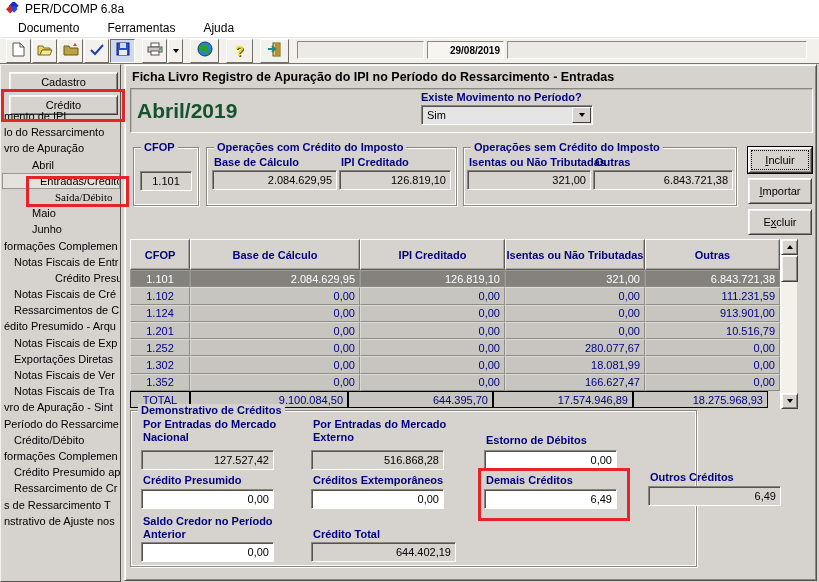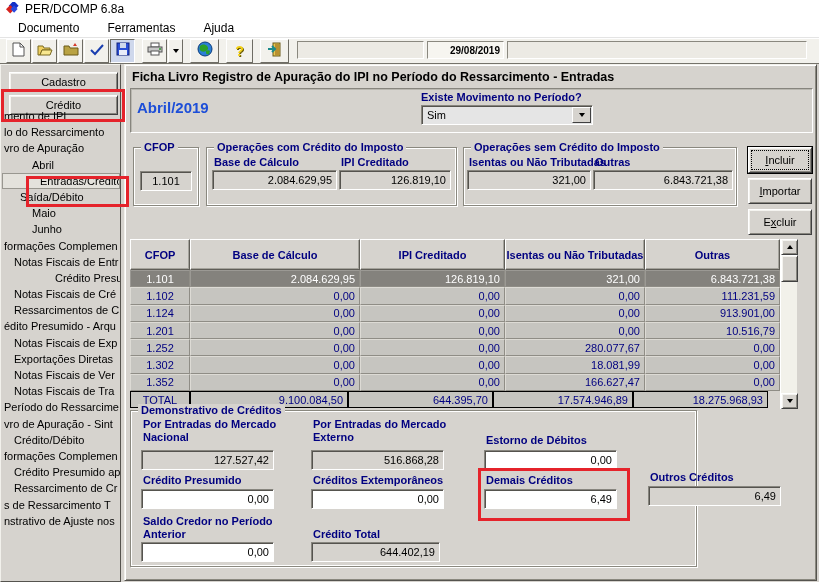--- a/index.html
+++ b/index.html
@@ -84,21 +84,21 @@
   .sbtn{position:absolute;left:0;width:17px;height:16px;background:#d6d3ce;border:1px solid;
         border-color:#ffffff #404040 #404040 #ffffff;box-shadow:inset 1px 1px 0 #f4f3ef,inset -1px -1px 0 #87857e;
         display:flex;align-items:center;justify-content:center;box-sizing:border-box;}
   .sthumb{position:absolute;left:0;top:16px;width:17px;height:27px;background:#d6d3ce;border:1px solid;
           border-color:#ffffff #404040 #404040 #ffffff;box-shadow:inset 1px 1px 0 #f4f3ef,inset -1px -1px 0 #87857e;
           box-sizing:border-box;}
 
   .redbox{position:absolute;border:3px solid #e5232b;pointer-events:none;z-index:50;}
 
   .ptitle{font-size:12.5px;font-weight:bold;color:#000;}
-  .period{font-size:15px;font-weight:bold;color:#1d4ed8;}
+  .period{font-size:21px;font-weight:bold;color:#14532d;}
   u{text-decoration:underline;}
 </style>
 </head>
 <body>
 
 <div class="screen">
 
   <div class="abs titlebar">
     <span style="margin-left:6px;display:inline-block;width:14px;height:14px;">
       <svg width="14" height="14" viewBox="0 0 14 14">
@@ -205,35 +205,35 @@
 
   <div class="abs sidebar">
     <div class="btn sbbtn" style="top:7px;">Cadastro</div>
     <div class="btn sbbtn" style="top:30px;">Crédito</div>
     <div class="tree">
         <div class="titem" style="padding-left: 2px;">mento de IPI</div>
         <div class="titem" style="padding-left: 2px;">lo do Ressarcimento</div>
         <div class="titem" style="padding-left: 2px;">vro de Apuração</div>
         <div class="titem" style="padding-left: 30px;">Abril</div>
         <div class="titem selected" style="padding-left: 38px;">Entradas/Crédito</div>
-        <div class="titem" style="padding-left: 18px;">Saída/Débito</div>
+        <div class="titem" style="padding-left: 53px; font-family: Liberation Serif, serif;">Saída/Débito</div>
         <div class="titem" style="padding-left: 30px;">Maio</div>
         <div class="titem" style="padding-left: 30px;">Junho</div>
         <div class="titem" style="padding-left: 2px;">formações Complemen</div>
         <div class="titem" style="padding-left: 12px;">Notas Fiscais de Entr</div>
         <div class="titem" style="padding-left: 12px; margin-left: 41px;">Crédito Presumido no</div>
         <div class="titem" style="padding-left: 12px;">Notas Fiscais de Cré</div>
         <div class="titem" style="padding-left: 12px;">Ressarcimentos de C</div>
         <div class="titem" style="padding-left: 2px;">édito Presumido - Arqu</div>
         <div class="titem" style="padding-left: 12px;">Notas Fiscais de Exp</div>
         <div class="titem" style="padding-left: 12px;">Exportações Diretas</div>
         <div class="titem" style="padding-left: 12px;">Notas Fiscais de Ver</div>
         <div class="titem" style="padding-left: 12px;">Notas Fiscais de Tra</div>
+        <div class="titem" style="padding-left: 2px;">vro de Apuração - Sint</div>
         <div class="titem" style="padding-left: 2px;">Período do Ressarcime</div>
-        <div class="titem" style="padding-left: 2px;">vro de Apuração - Sint</div>
         <div class="titem" style="padding-left: 12px;">Crédito/Débito</div>
         <div class="titem" style="padding-left: 2px;">formações Complemen</div>
         <div class="titem" style="padding-left: 12px;">Crédito Presumido ap</div>
         <div class="titem" style="padding-left: 12px;">Ressarcimento de Cr</div>
         <div class="titem" style="padding-left: 2px;">s de Ressarcimento T</div>
         <div class="titem" style="padding-left: 2px;">nstrativo de Ajuste nos</div>
       </div>
   </div>
 
   <div class="abs mainpanel"></div>
@@ -376,19 +376,19 @@
   <div class="abs flabel" style="left:486px;top:474px;">Demais Créditos</div>
   <div class="abs field white" style="left:484px;top:489px;width:133px;">6,49</div>
 
   <div class="abs flabel" style="left:650px;top:471px;">Outros Créditos</div>
   <div class="abs field gray" style="left:648px;top:486px;width:133px;">6,49</div>
 
   <div class="abs flabel" style="left:143px;top:515px;width:152px;">Saldo Credor no Período Anterior</div>
   <div class="abs field white" style="left:141px;top:542px;width:133px;">0,00</div>
 
   <div class="abs flabel" style="left:313px;top:528px;">Crédito Total</div>
-  <div class="abs field gray" style="left:311px;top:542px;width:129px;">644.402,19</div>
+  <div class="abs field gray" style="left:311px;top:542px;width:145px;">644.402,19</div>
 
   <div class="redbox" style="left:1px;top:89px;width:118px;height:27px;"></div>
   <div class="redbox" style="left:26px;top:176px;width:97px;height:25px;"></div>
   <div class="redbox" style="left:478px;top:468px;width:146px;height:47px;"></div>
 
 </div>
 
 </body></html>

